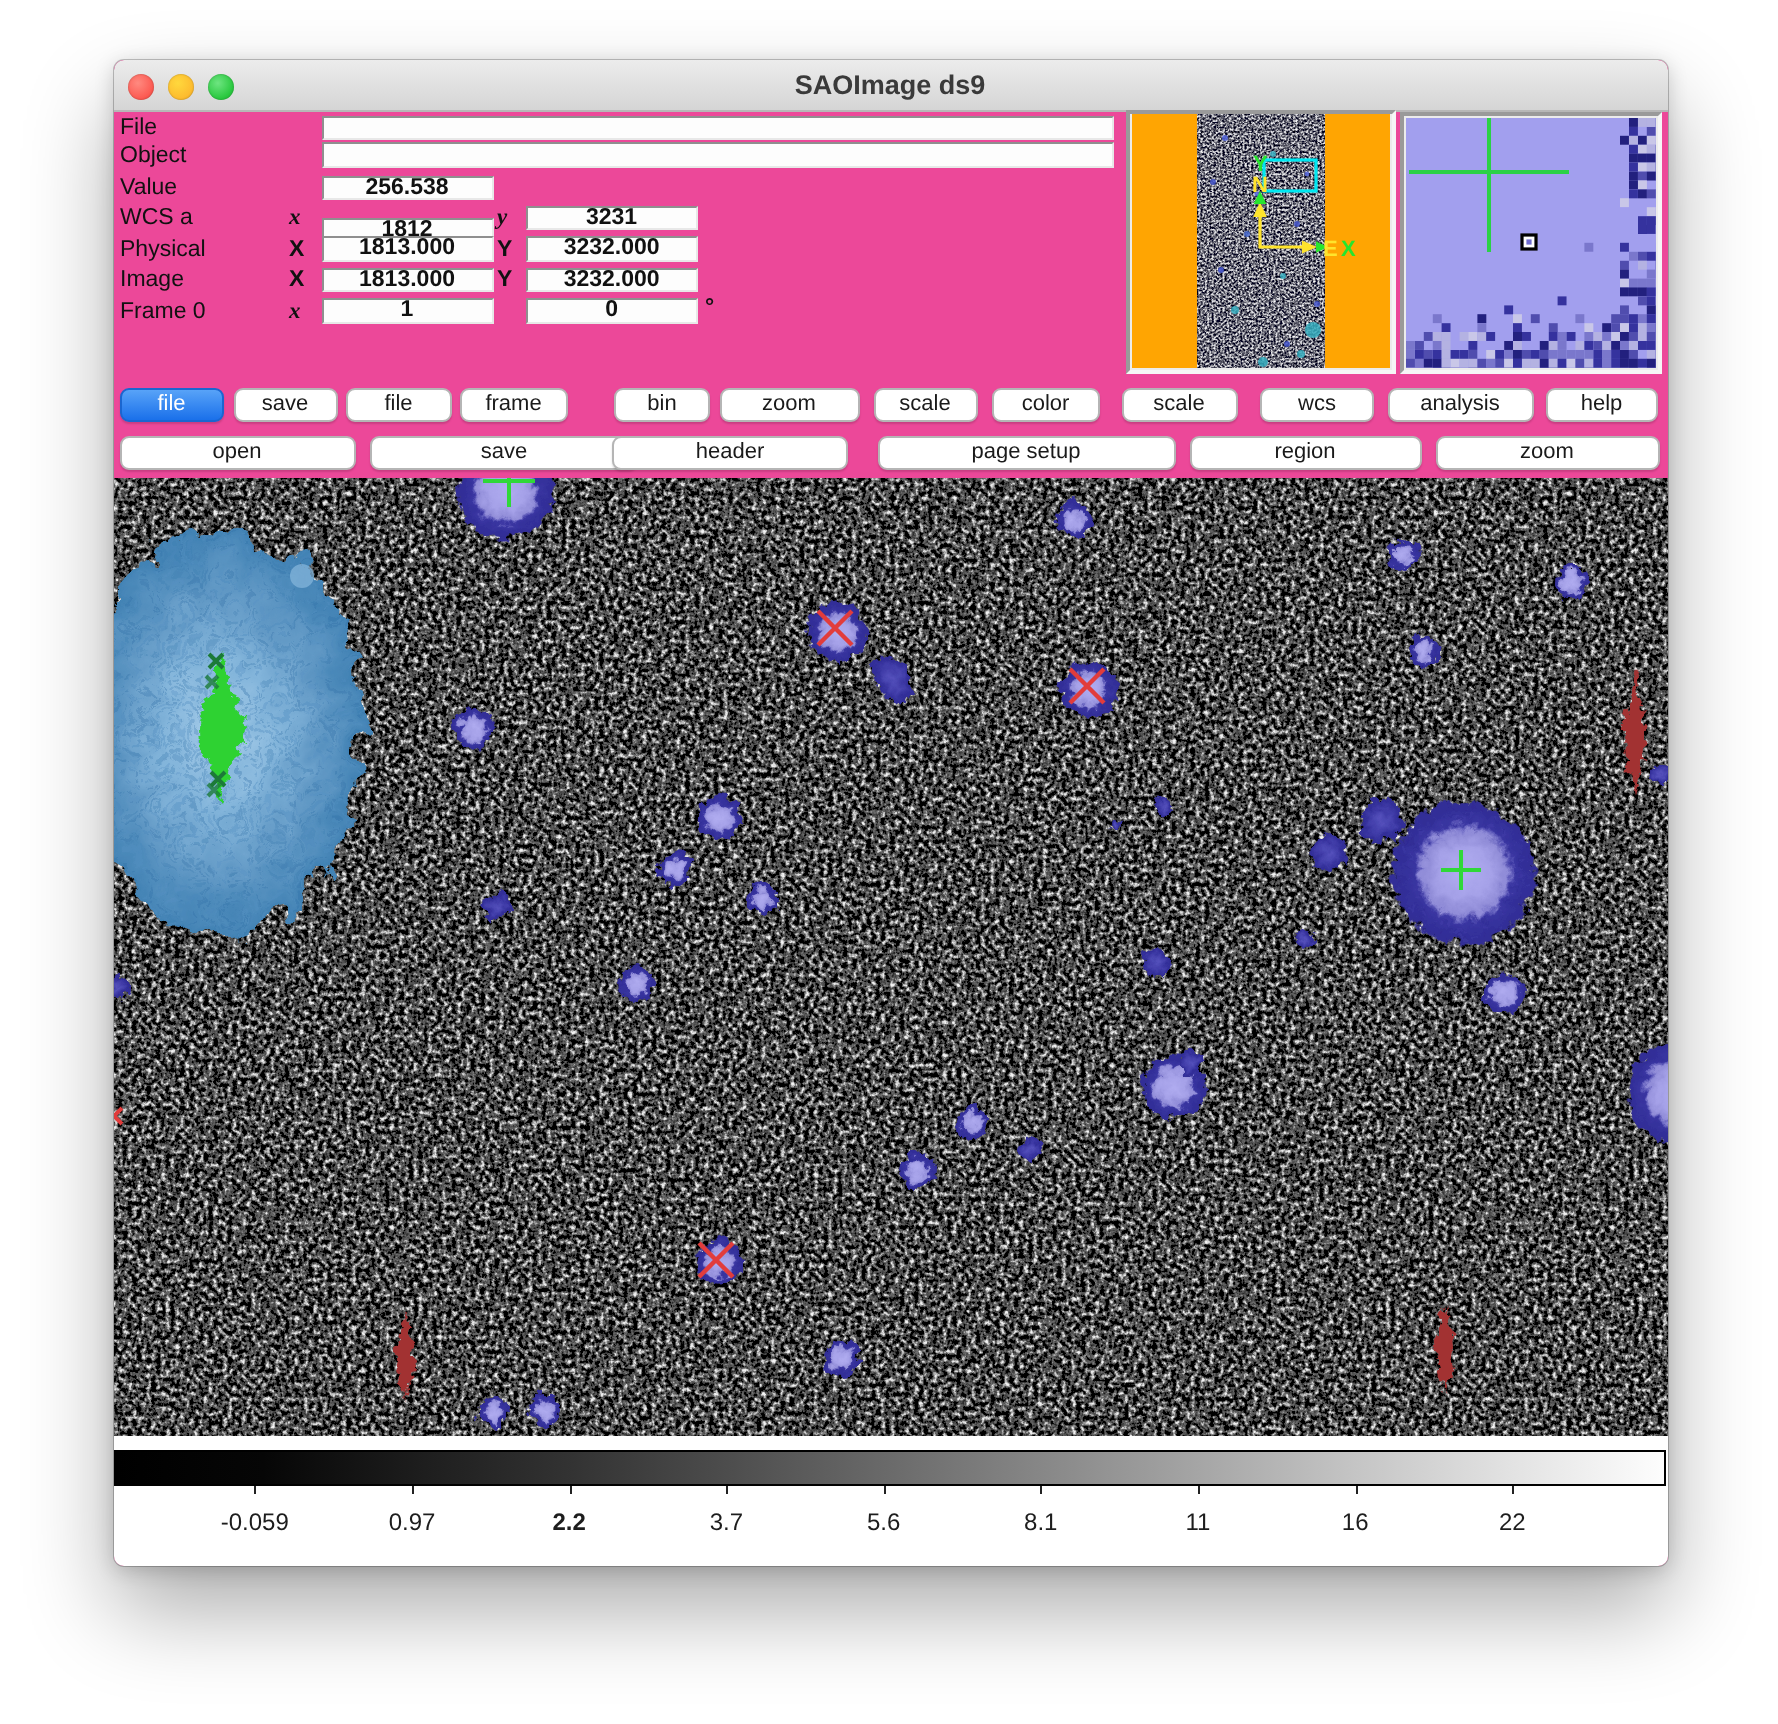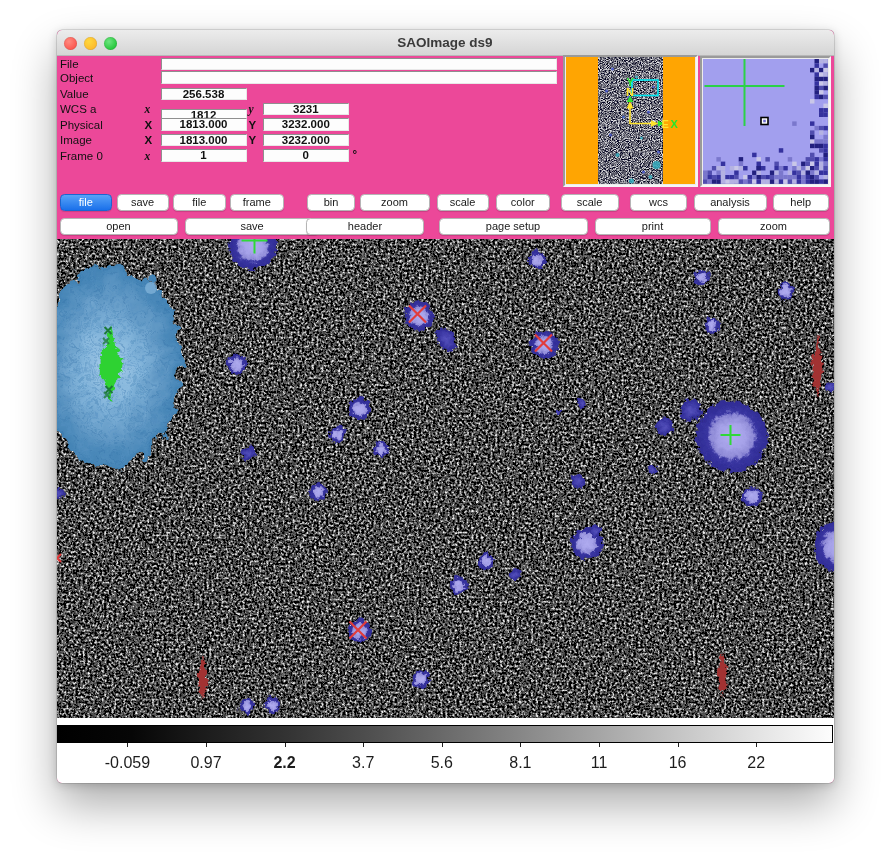--- a/index.html
+++ b/index.html
@@ -17,21 +17,21 @@
  border-color:#8f8f8f #e8e8e8 #e8e8e8 #8f8f8f;font-size:11.5px;font-weight:700;color:#111;
  text-align:center;line-height:11px;}
 .btn{position:absolute;height:17.5px;background:#fff;border:1px solid #b5b5b5;border-radius:4.5px;
  font-size:11px;color:#1a1a1a;text-align:center;line-height:15.5px;
  box-shadow:0 1px 1px rgba(0,0,0,0.15);}
 .btn.sel{background:linear-gradient(#58a3f8,#1a70ea);color:#fff;border-color:#1a66d0;}
 .panel{position:absolute;border:2px solid;border-color:#9a9a9a #f6f6f6 #f6f6f6 #9a9a9a;background:#ececec;}
 #colorbar{position:absolute;left:0.5px;top:694.5px;width:776px;height:18px;border:1px solid #000;
  background:linear-gradient(90deg,#000 0%,#060606 9.5%,#1d1d1d 19.5%,#333 29.5%,#4d4d4d 39.5%,#696969 49.5%,#868686 59.5%,#a4a4a4 69.5%,#c3c3c3 79.5%,#e2e2e2 90%,#fdfdfd 100%);}
 .tick{position:absolute;top:712.5px;width:1px;height:4px;background:#222;}
-.cblbl{position:absolute;top:724px;font-size:16px;color:#1d1d1d;transform:translateX(-50%);white-space:nowrap;}
+.cblbl{position:absolute;top:724px;font-size:12px;color:#1d1d1d;transform:translateX(-50%);white-space:nowrap;}
 #whitebottom{position:absolute;left:0;top:688px;width:777px;height:65px;background:#fff;}
 </style>
 </head>
 <body>
 <div id="win">
   <div id="titlebar">
     <div class="tl" style="left:7px;background:radial-gradient(circle at 38% 35%,#ff8a80,#fc5b53 65%,#e4423b);box-shadow:inset 0 0 1px rgba(0,0,0,.3);"></div>
     <div class="tl" style="left:27px;background:radial-gradient(circle at 38% 35%,#ffd83d,#fdbc2f 65%,#e5a322);box-shadow:inset 0 0 1px rgba(0,0,0,.3);"></div>
     <div class="tl" style="left:47px;background:radial-gradient(circle at 38% 35%,#6ee581,#2bc940 65%,#1fab32);box-shadow:inset 0 0 1px rgba(0,0,0,.3);"></div>
     <div id="title">SAOImage ds9</div>
@@ -361,21 +361,21 @@
 <div class="btn" style="left:380.0px;top:163.5px;width:52px">scale</div>
 <div class="btn" style="left:439.0px;top:163.5px;width:54.5px">color</div>
 <div class="btn" style="left:504.0px;top:163.5px;width:58px">scale</div>
 <div class="btn" style="left:573.5px;top:163.5px;width:57px">wcs</div>
 <div class="btn" style="left:637.0px;top:163.5px;width:73px">analysis</div>
 <div class="btn" style="left:716.0px;top:163.5px;width:56.5px">help</div>
 <div class="btn" style="left:3.0px;top:187.5px;width:118px">open</div>
 <div class="btn" style="left:128.5px;top:187.5px;width:134px">save</div>
 <div class="btn" style="left:249.5px;top:187.5px;width:118px">header</div>
 <div class="btn" style="left:382.0px;top:187.5px;width:149px">page setup</div>
-<div class="btn" style="left:538.0px;top:187.5px;width:116px">print</div>
+<div class="btn" style="left:538.0px;top:187.5px;width:116px">region</div>
 <div class="btn" style="left:661.0px;top:187.5px;width:112px">zoom</div>
 
   <svg id="starfield" width="777" height="479" style="position:absolute;left:0;top:209px;" viewBox="0 0 777 479">
     <defs>
       <filter id="grain" x="0" y="0" width="100%" height="100%">
         <feTurbulence type="fractalNoise" baseFrequency="0.42" numOctaves="3" seed="3" stitchTiles="stitch"></feTurbulence>
         <feColorMatrix type="matrix" values="1 0 0 0 0 1 0 0 0 0 1 0 0 0 0 0 0 0 0 1"></feColorMatrix>
         <feComponentTransfer>
             <feFuncR type="table" tableValues="0 0 0 .15 .85 1"></feFuncR>
             <feFuncG type="table" tableValues="0 0 0 .15 .85 1"></feFuncG>

